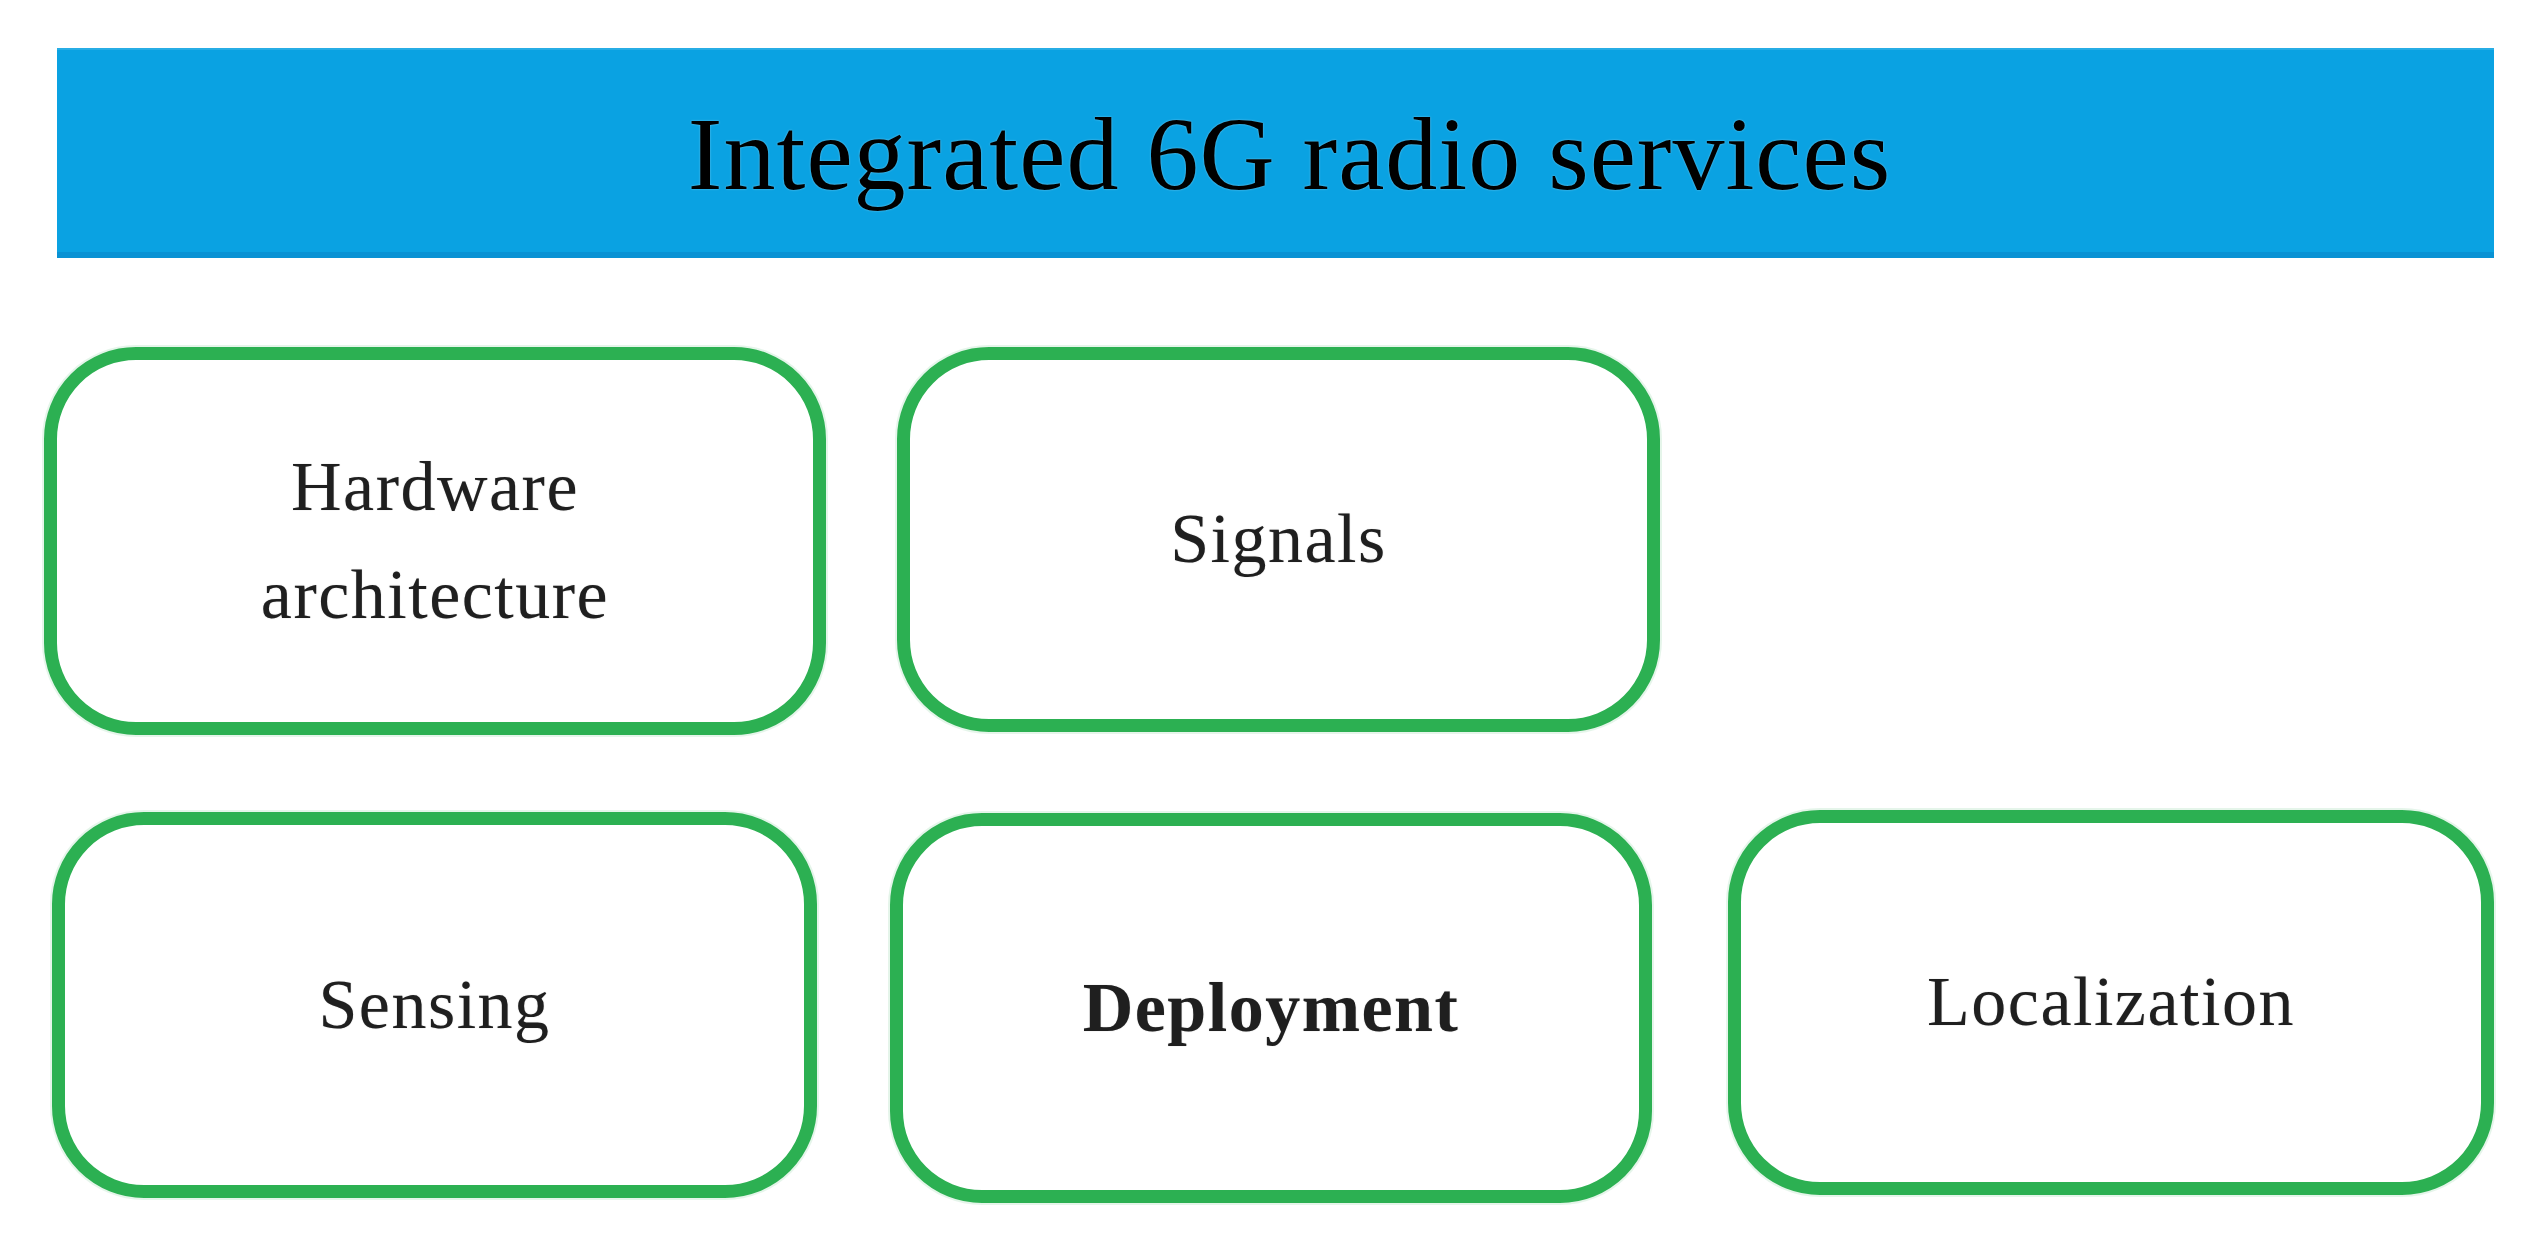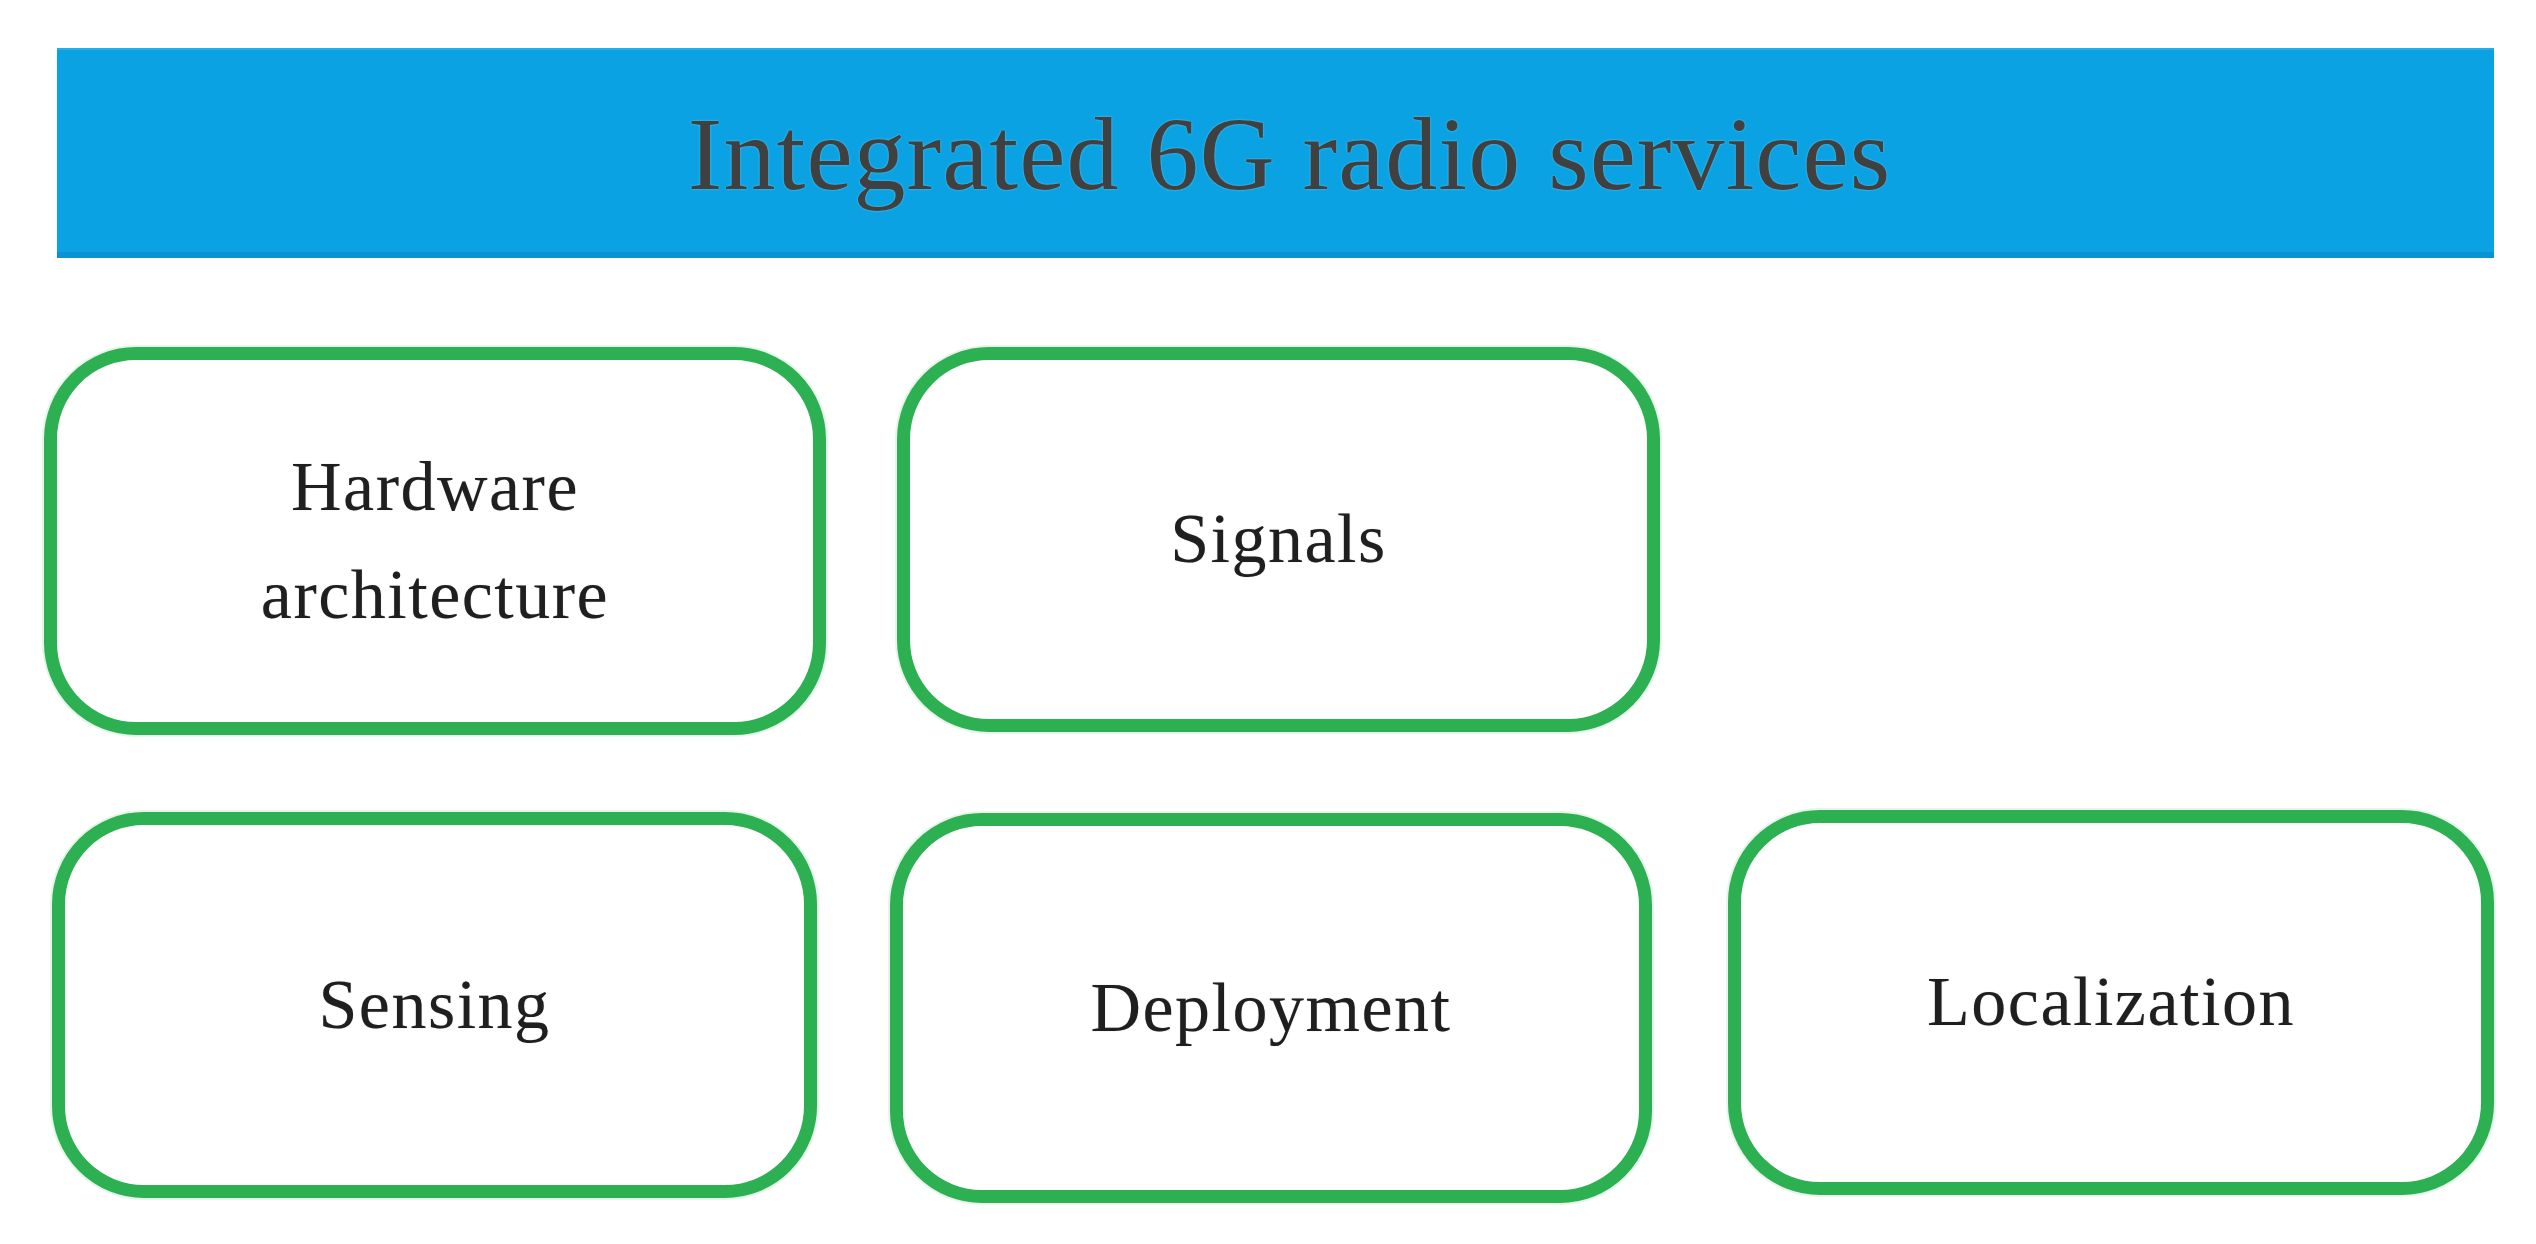--- a/index.html
+++ b/index.html
@@ -24,21 +24,21 @@
     width: 2437px;
     height: 210px;
     background: #0aa2e2;
     display: flex;
     align-items: center;
     justify-content: center;
     box-shadow: inset 0 -6px 0 rgba(10, 110, 180, 0.30),
                 inset 0 2px 0 rgba(255,255,255,0.12);
   }
   .header-title {
-    color: #404040;
+    color: #000000;
     font-size: 104px;
     letter-spacing: 1px;
     white-space: nowrap;
     transform: translateX(14px);
     text-shadow: 0 0 2px rgba(210,240,255,0.55);
   }
 
   
   .service-box {
     position: absolute;
@@ -58,21 +58,21 @@
     letter-spacing: 1.5px;
     text-align: center;
     text-shadow: 0 0 1px rgba(40,40,40,0.35);
   }
 
   
   .pos-hardware      { left: 44px;   top: 347px; width: 782px; height: 388px; }
   .pos-signals       { left: 897px;  top: 347px; width: 763px; height: 385px; }
   .pos-communication { left: 1722px; top: 350px; width: 772px; height: 385px; }
   .pos-sensing       { left: 52px;   top: 812px; width: 765px; height: 386px; }
-  .pos-deployment    { left: 890px;  top: 813px; width: 762px; height: 390px; }
+  .pos-deployment    { left: 890px;  top: 813px; width: 762px; height: 390px; font-weight: bold; }
   .pos-localization  { left: 1728px; top: 810px; width: 766px; height: 385px; }
 
   
   .pos-hardware .box-label { max-width: 500px; }
 
   
   .artifact-dot {
     position: absolute;
     top: 67px;
     width: 9px;

